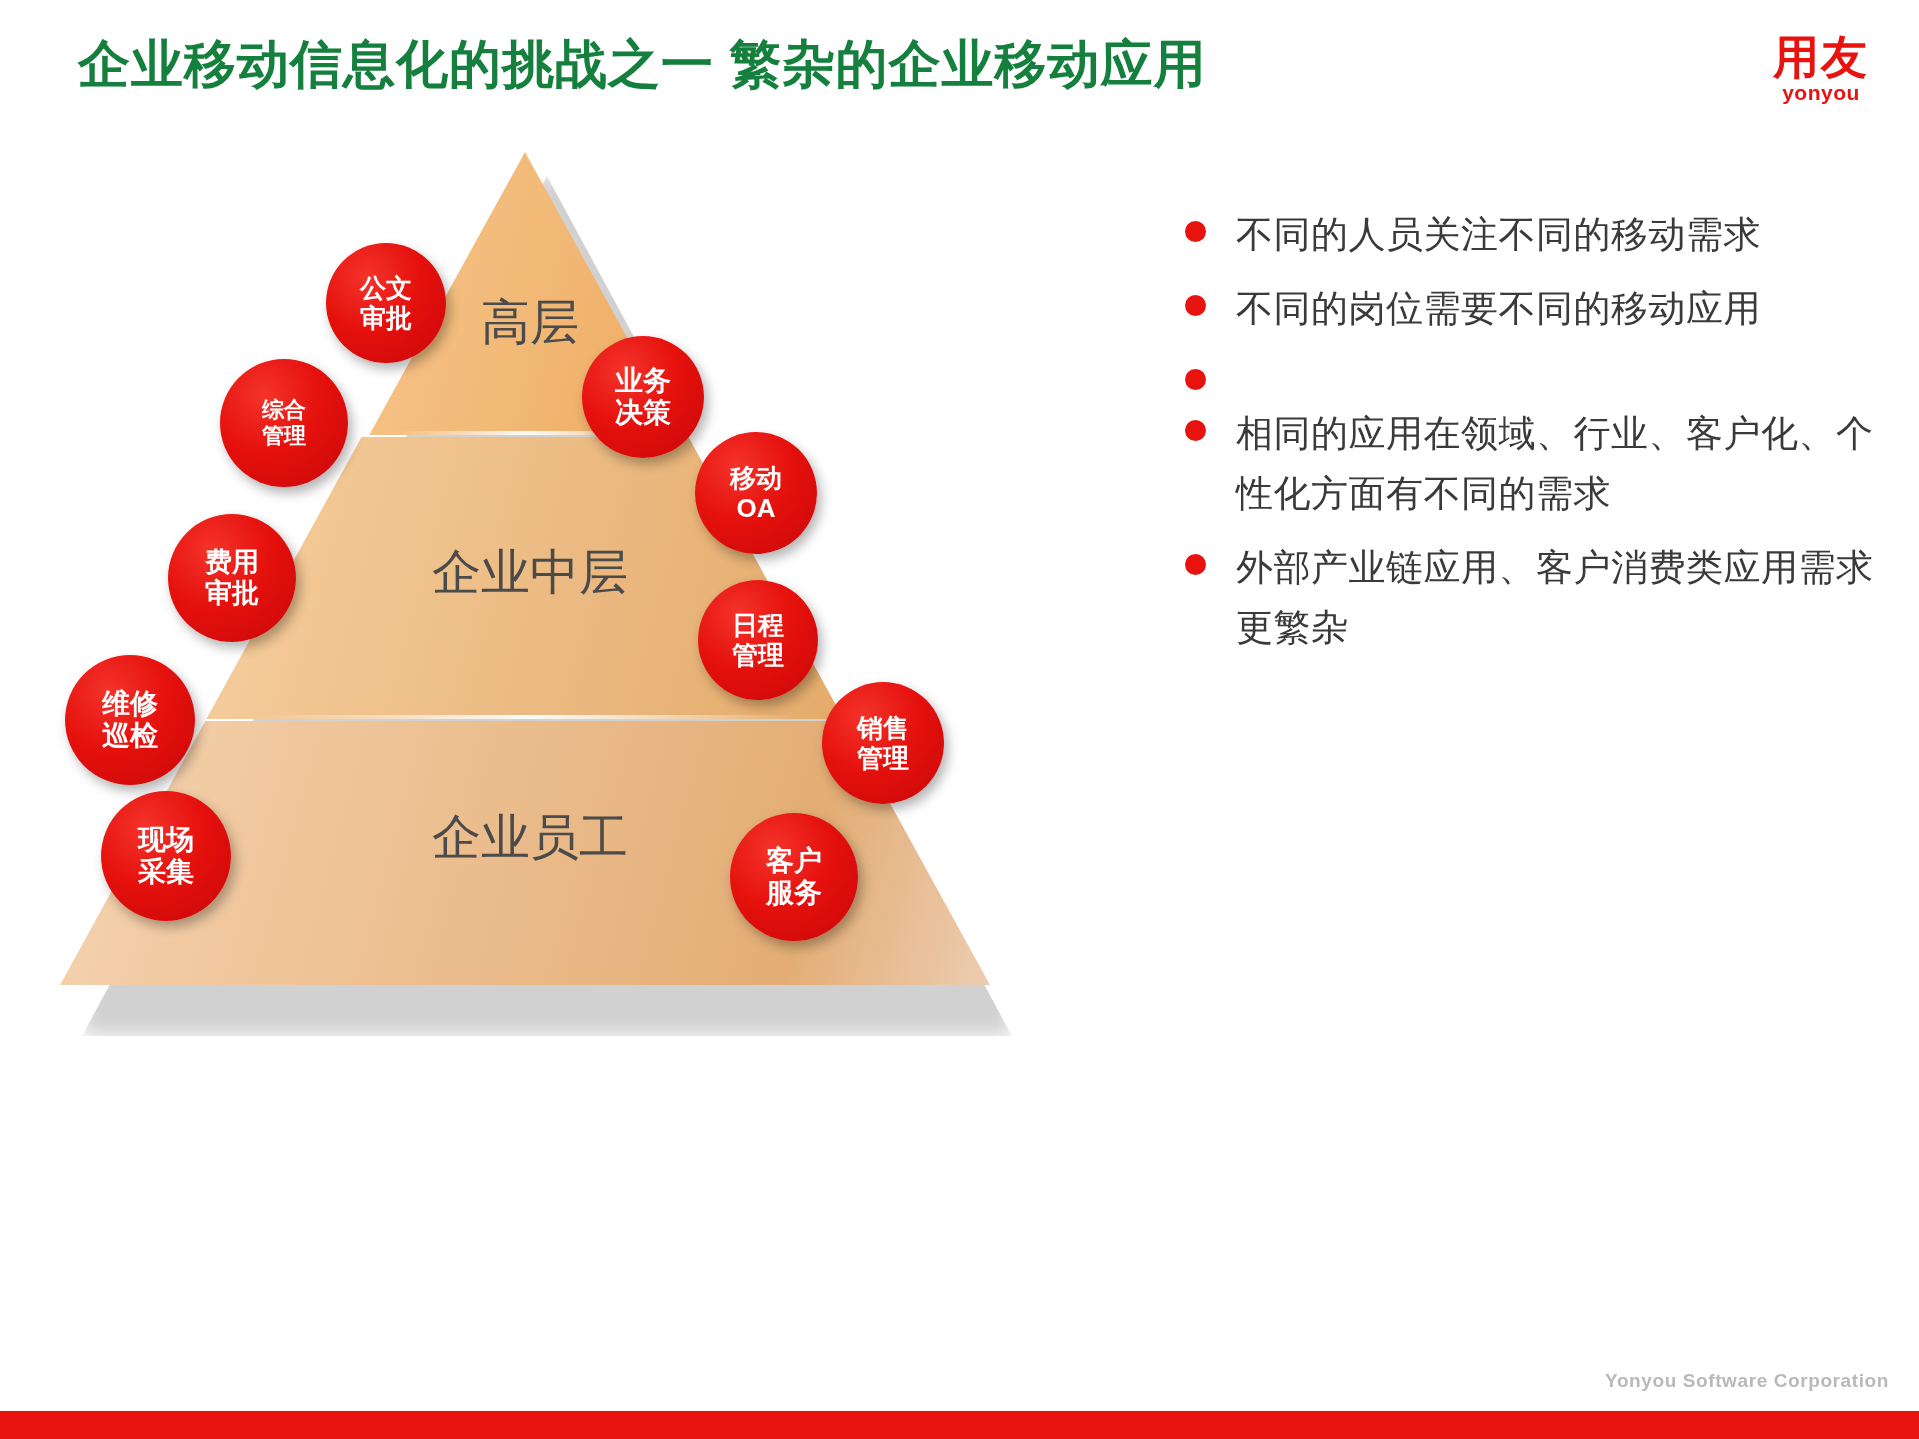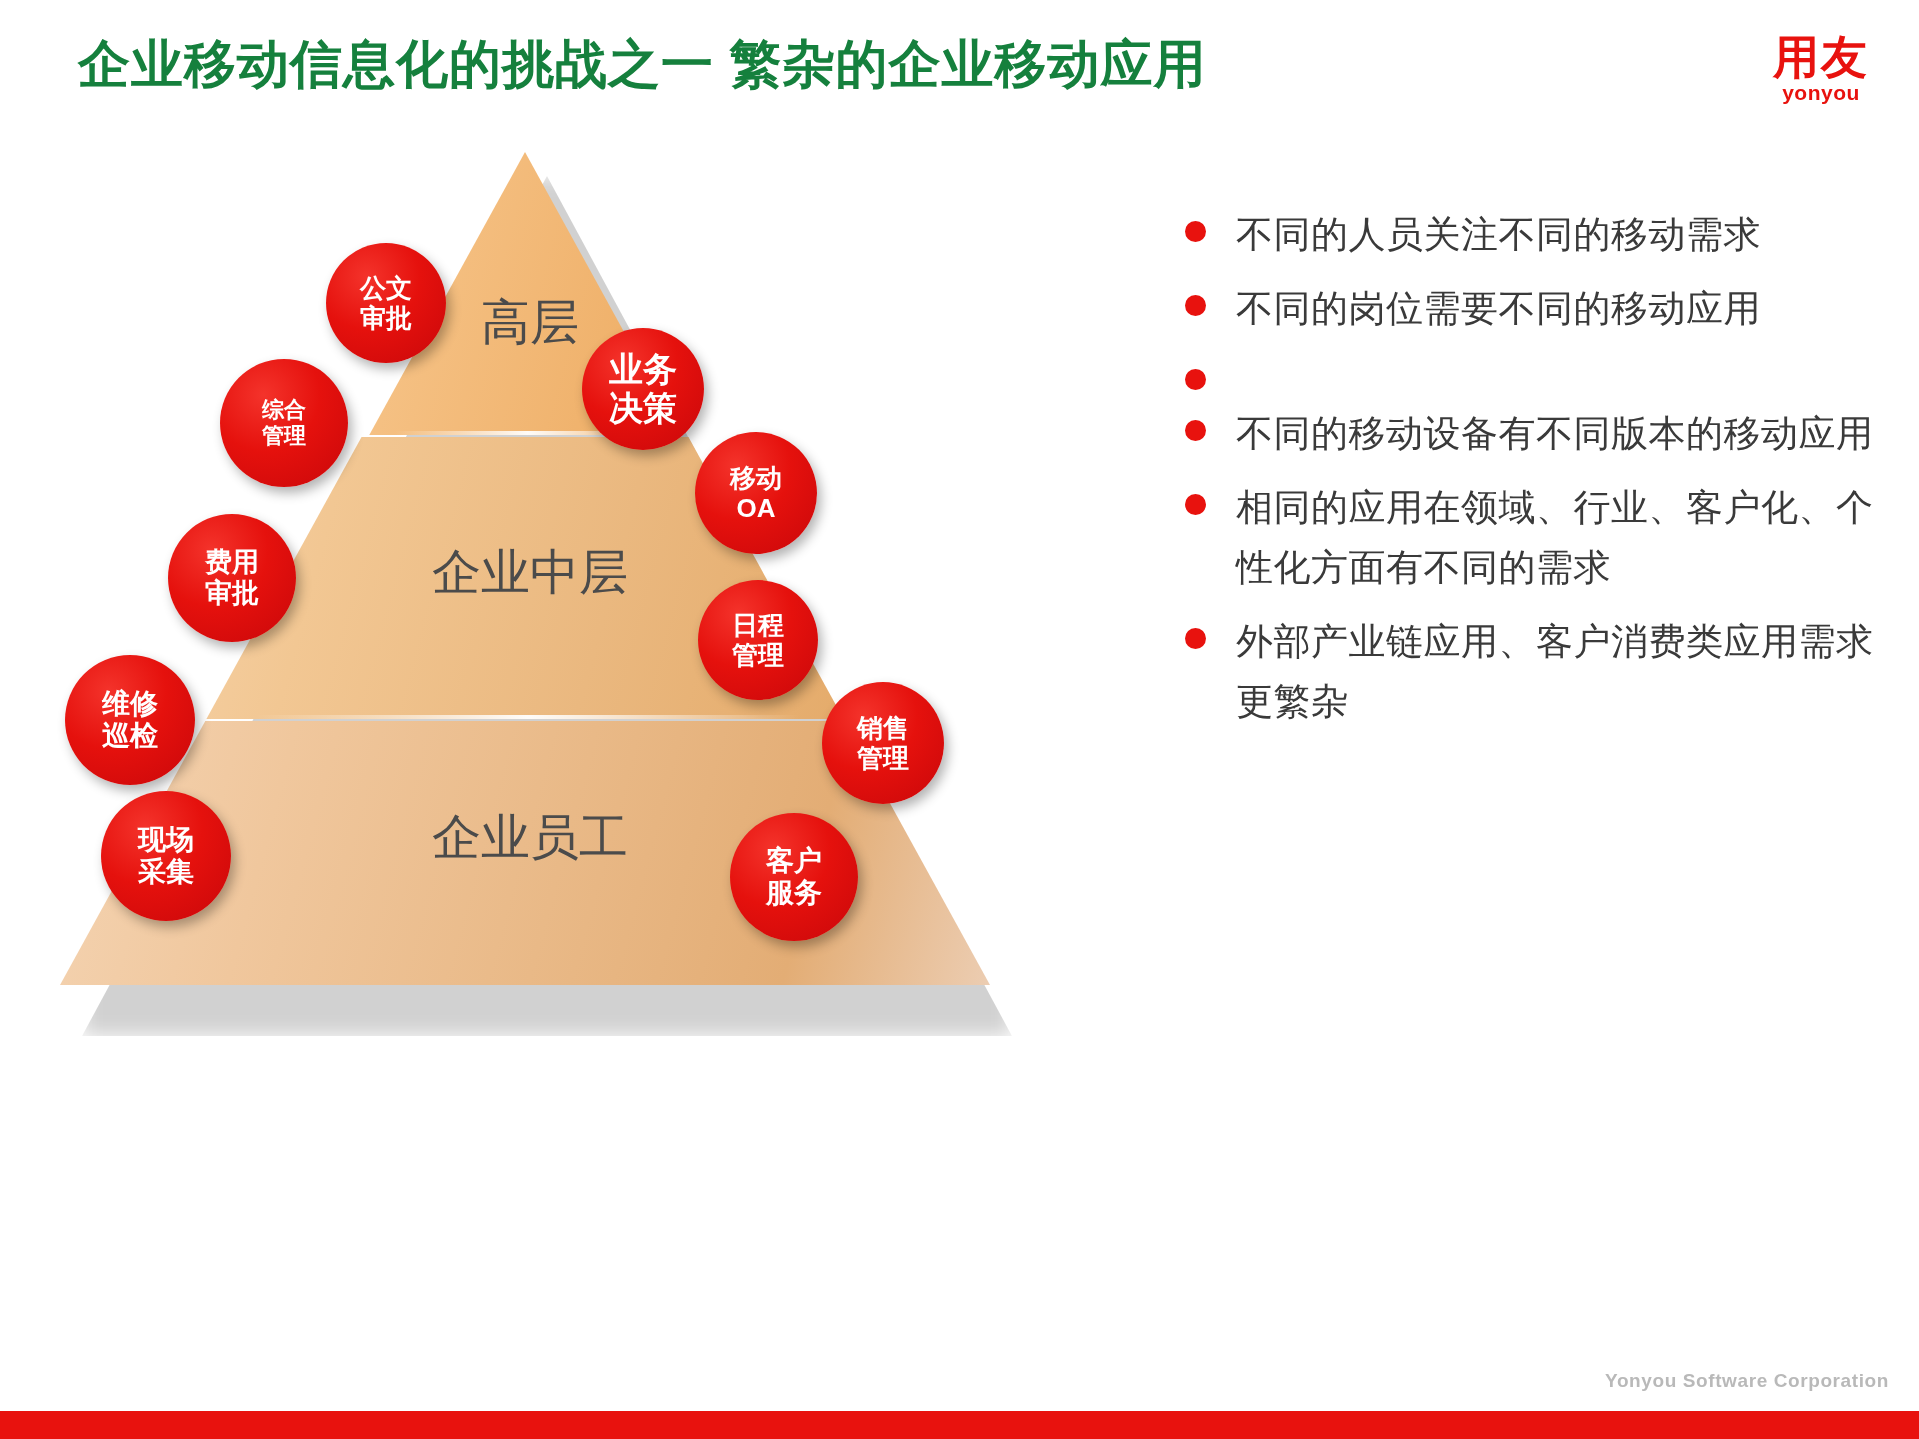--- a/index.html
+++ b/index.html
@@ -223,21 +223,21 @@
           <span>公文</span>
           <span>审批</span>
         </div>
       </div>
       <div class="bubble" style="left: 180px; top: 219px; width: 128px; height: 128px; font-size: 22px;">
         <div>
           <span>综合</span>
           <span>管理</span>
         </div>
       </div>
-      <div class="bubble" style="left: 542px; top: 188px; width: 122px; height: 122px; font-size: 34px; font-family: Liberation Serif, serif;">
+      <div class="bubble" style="left: 542px; top: 196px; width: 122px; height: 122px; font-size: 28px; font-family: Liberation Serif, serif;">
         <div>
           <span>业务</span>
           <span>决策</span>
         </div>
       </div>
       <div class="bubble" style="left: 655px; top: 292px; width: 122px; height: 122px; font-size: 26px;">
         <div>
           <span>移动</span>
           <span>OA</span>
         </div>
@@ -288,24 +288,20 @@
     </div>
     <div class="bullet-row">
       <div class="bullet-dot"></div>
       <div class="bullet-text">不同的岗位需要不同的移动应用</div>
     </div>
     <div class="bullet-row">
       <div class="bullet-dot"></div>
     </div>
     <div class="bullet-row">
       <div class="bullet-dot"></div>
-      <div class="bullet-text">不同的移动设备有不同版本的移动应用</div>
-    </div>
-    <div class="bullet-row">
-      <div class="bullet-dot"></div>
       <div class="bullet-text">相同的应用在领域、行业、客户化、个性化方面有不同的需求</div>
     </div>
     <div class="bullet-row">
       <div class="bullet-dot"></div>
       <div class="bullet-text">外部产业链应用、客户消费类应用需求更繁杂</div>
     </div>
   </div>
 
 <div id="footer-text">Yonyou Software Corporation</div>
 <div id="footer-bar"></div>

